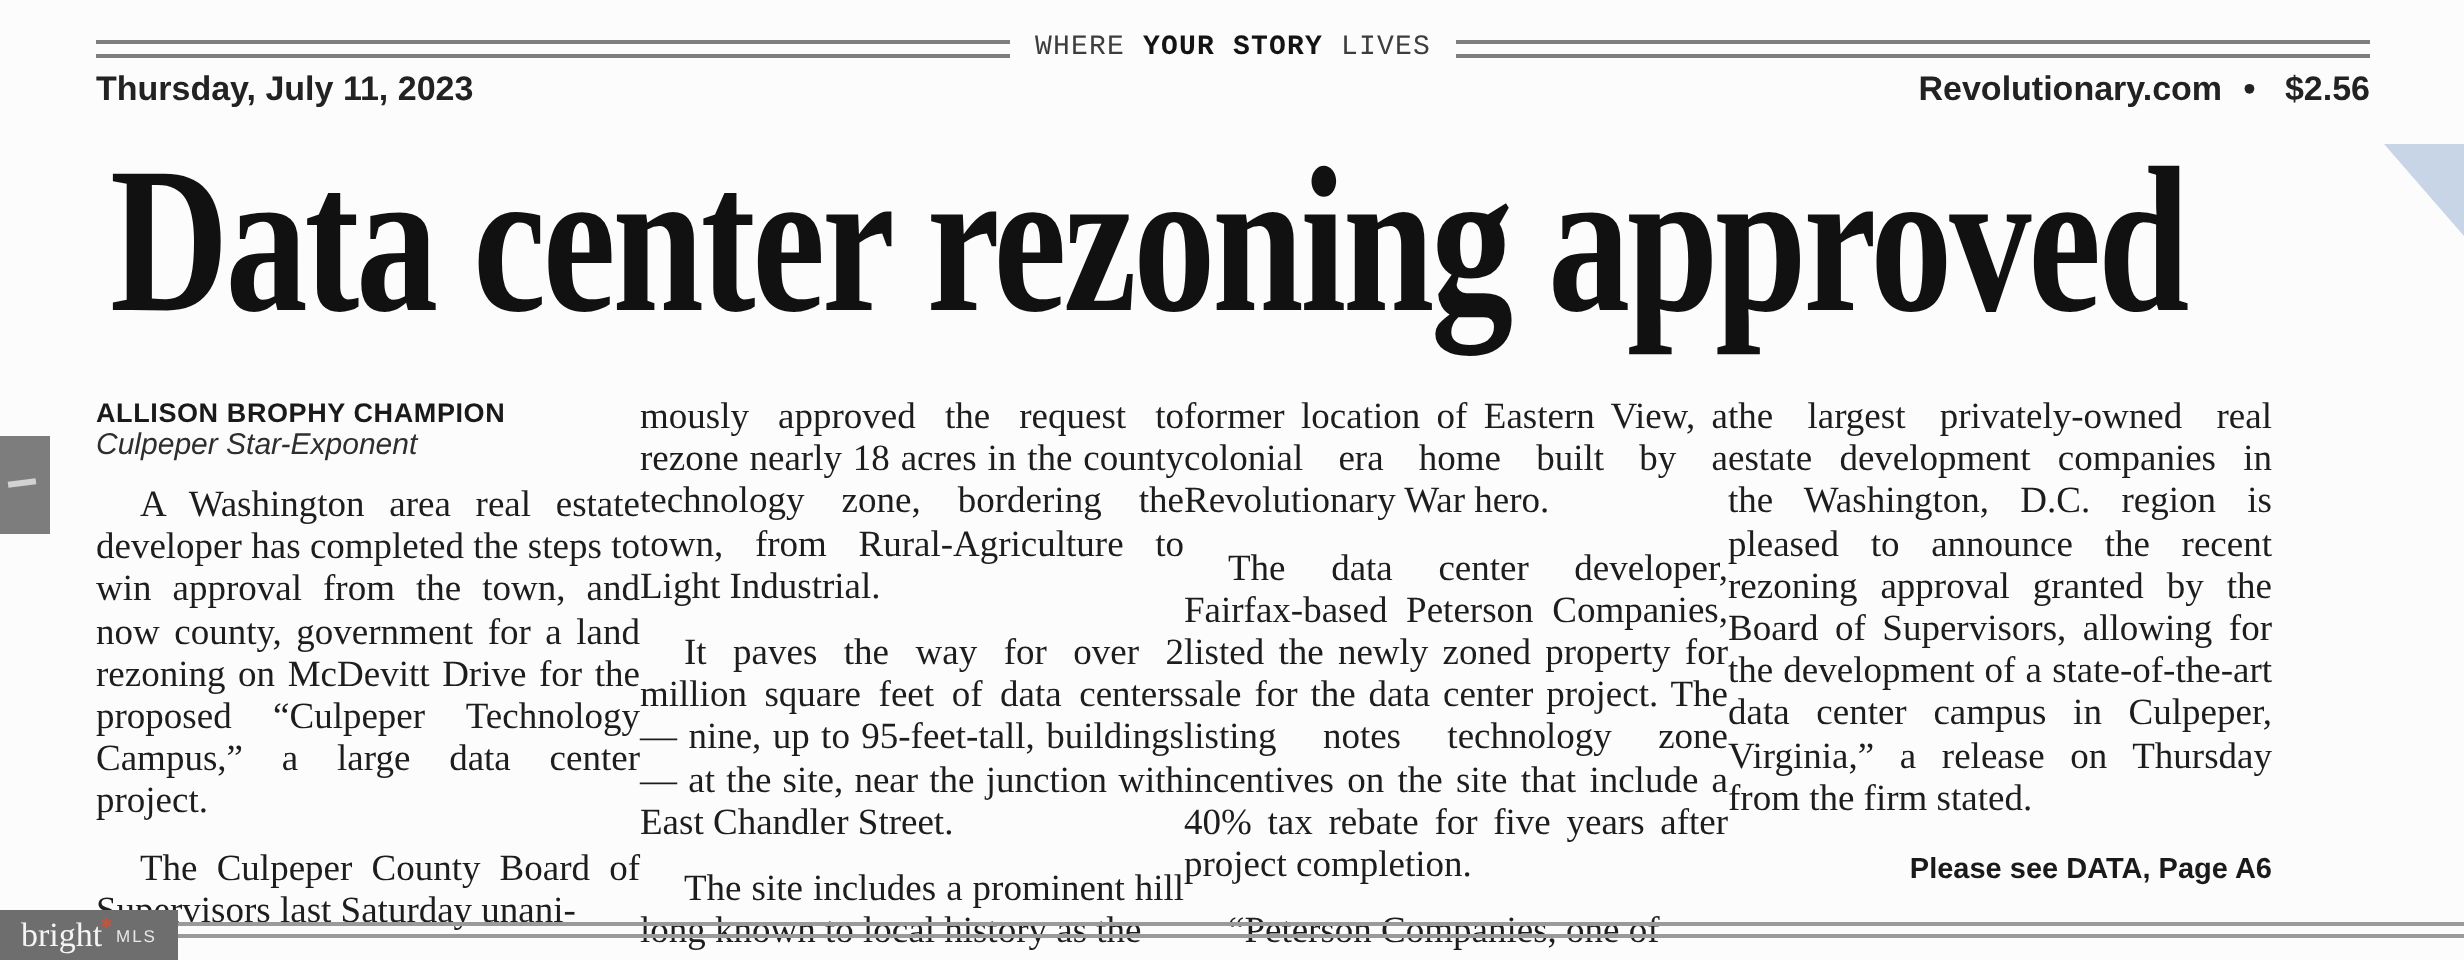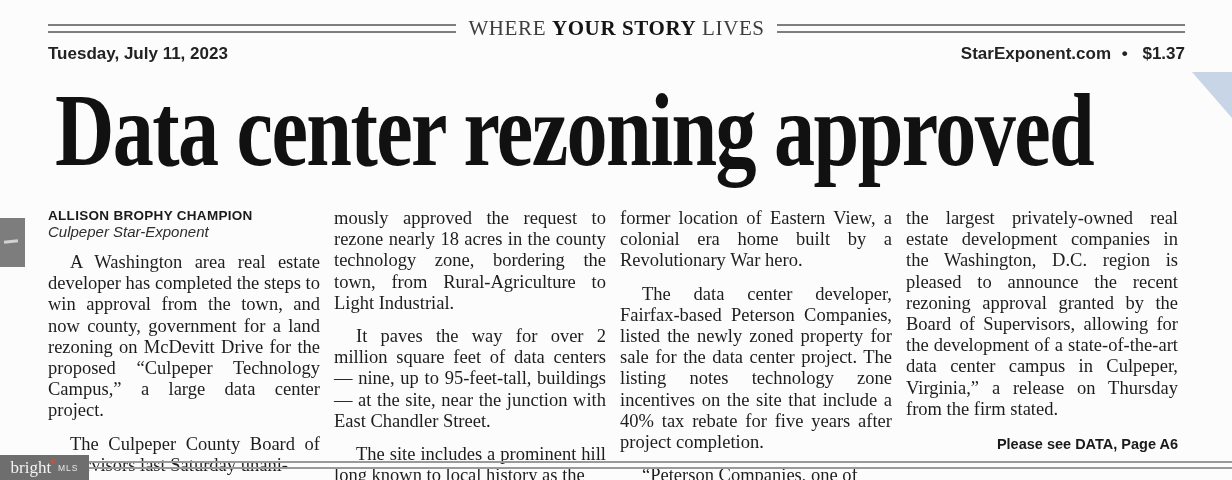--- a/index.html
+++ b/index.html
@@ -14,22 +14,22 @@
 
   
   .masthead { padding: 16px 47px 0 48px; }
   .tagline-row { display: flex; align-items: center; }
   .rule-double {
     flex: 1; height: 5px;
     border-top: 2px solid #7e7e7e;
     border-bottom: 2px solid #7e7e7e;
   }
   .tagline {
-    font-family: Liberation Serif, serif;
-    font-size: 21px; letter-spacing: 0.6px;
+    font-family: Liberation Mono, monospace;
+    font-size: 14px; letter-spacing: 0.6px;
     padding: 0 12px; white-space: nowrap;
     color: #3d3d3d;
   }
   .tagline .emph { font-weight: 700; color: #141414; }
   .date-row {
     display: flex; justify-content: space-between; align-items: baseline;
     margin-top: 3px;
     font-family: "Liberation Sans", sans-serif;
     font-size: 17px; font-weight: 700; color: #222;
   }
@@ -40,21 +40,21 @@
   .headline {
     margin: 14px 0 0 55px;
     font-weight: 700; color: #111;
     font-size: 104px; line-height: 1.0;
     letter-spacing: -2px; white-space: nowrap;
     transform: scaleX(0.79); transform-origin: 0 50%;
   }
 
   
   .article {
-    display: flex; gap: 14px;
+    display: flex; gap: 0;
     margin: 26px 48px 0 48px;
   }
   .col { width: 272px; }
   .byline-author {
     font-family: "Liberation Sans", sans-serif;
     font-size: 13.5px; font-weight: 700; letter-spacing: 0.3px;
     color: #1a1a1a;
   }
   .byline-org {
     font-family: "Liberation Sans", sans-serif;
@@ -130,25 +130,25 @@
     <div class="tagline-row">
       <div class="rule-double"></div>
       <div class="tagline">
         <span>WHERE</span>
         <span class="emph">YOUR STORY</span>
         <span>LIVES</span>
       </div>
       <div class="rule-double"></div>
     </div>
     <div class="date-row">
-      <div class="masthead-date">Tuesday, July 11, 2023</div>
+      <div class="masthead-date">Thursday, July 11, 2023</div>
       <div class="masthead-right">
-        <span>StarExponent.com</span>
+        <span>Revolutionary.com</span>
         <span class="bullet">•</span>
-        <span>$1.37</span>
+        <span>$2.56</span>
       </div>
     </div>
   </header>
 
   <h1 class="headline">Data center rezoning approved</h1>
 
   <main class="article">
     <div class="col">
       <div class="byline-author">ALLISON BROPHY CHAMPION</div>
       <div class="byline-org">Culpeper Star-Exponent</div>

